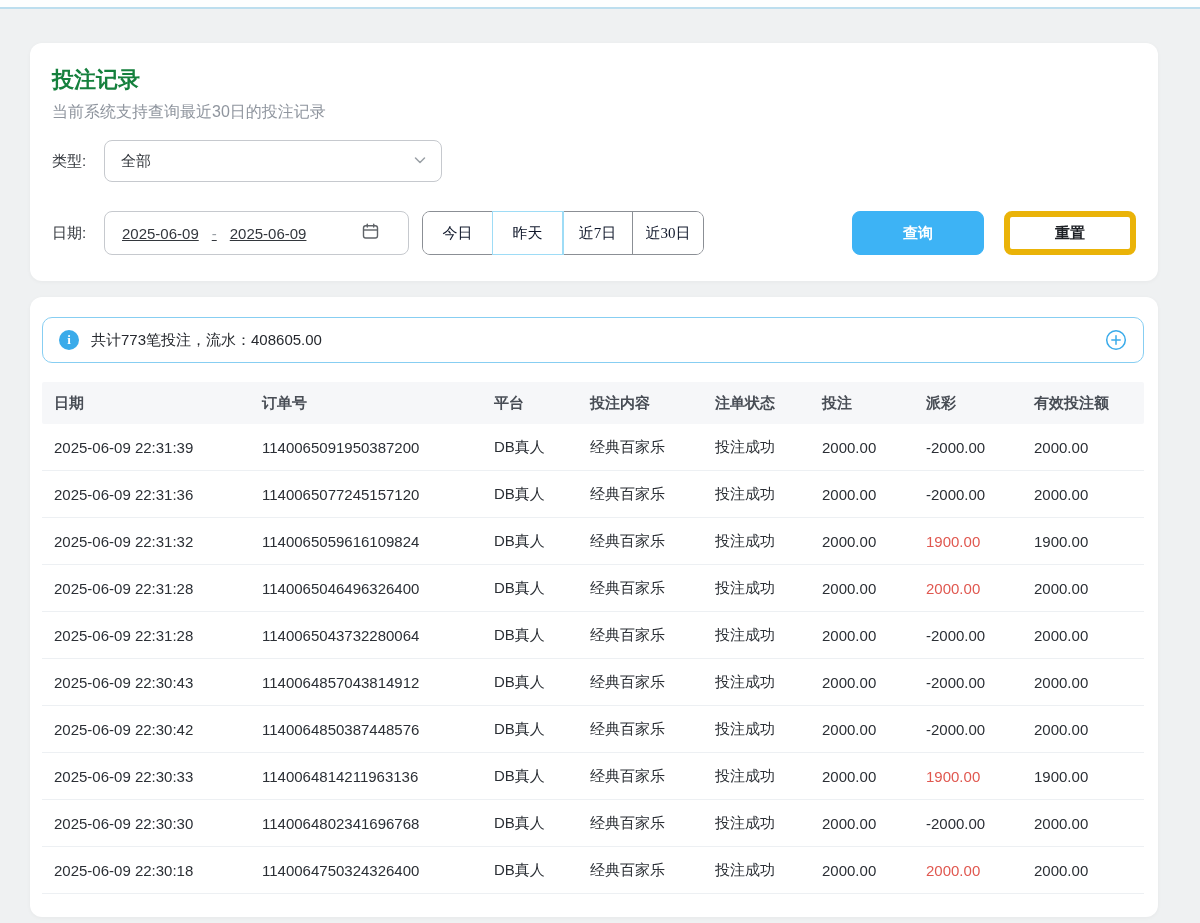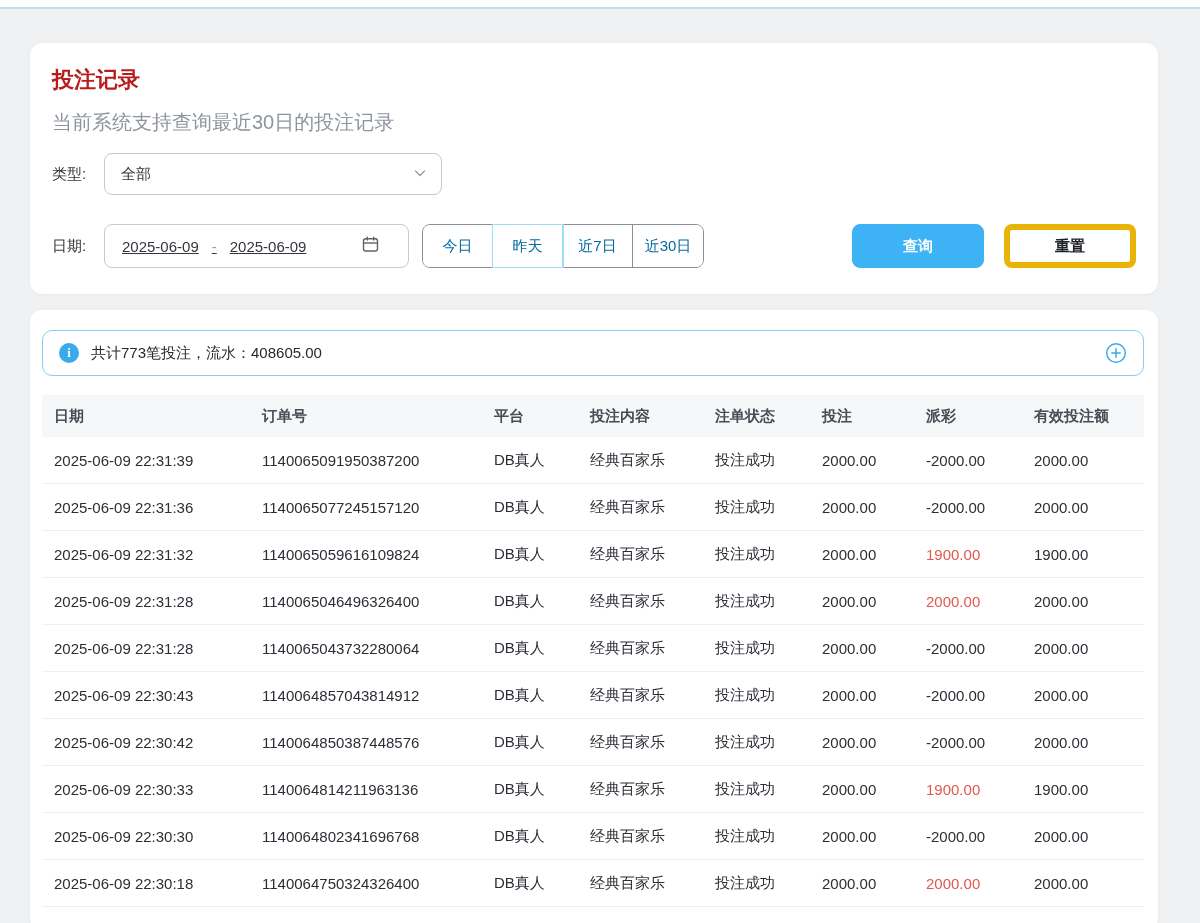--- a/index.html
+++ b/index.html
@@ -28,22 +28,22 @@
   .topstrip{height:9px;background:#fdfefe;border-bottom:2px solid var(--topline);}
   .page{padding:34px 42px 0 30px;}
   .card{
     background:#ffffff;
     border-radius:12px;
     width:1128px;
     box-shadow:0 1px 4px rgba(0,0,0,0.04);
   }
   
   .filter-card{padding:24px 22px 26px 22px;}
-  .page-title{font-size:22px;font-weight:bold;color:#b91c1c;line-height:26px;}
-  .subtitle{font-size:20px;color:var(--text-sub);margin-top:16px;}
+  .page-title{font-size:22px;font-weight:bold;color:#15803d;line-height:26px;}
+  .subtitle{font-size:16px;color:var(--text-sub);margin-top:9px;}
   .filter-row{display:flex;align-items:center;margin-top:17px;}
   .filter-row.second{margin-top:29px;}
   .flabel{font-size:15px;color:#33373d;width:52px;flex:0 0 52px;}
   .select{
     width:338px;height:42px;border:1px solid var(--input-border);border-radius:8px;
     display:flex;align-items:center;padding:0 14px 0 16px;font-size:15px;color:#33373d;
     cursor:pointer;background:#fff;
   }
   .select .chev{margin-left:auto;}
   .date-input{
@@ -52,21 +52,21 @@
     background:#fff;cursor:pointer;text-decoration:underline;
   }
   .date-input .sep{margin:0 13px;color:#9aa0a6;}
   .date-input .cal{margin-left:auto;}
   .quick-group{
     display:flex;margin-left:13px;height:44px;border:1px solid var(--seg-border);
     border-radius:8px;overflow:visible;background:#fff;
   }
   .seg{
     width:70px;height:42px;background:#fff;border:none;border-right:1px solid var(--seg-border);
-    font-size:15px;color:#0369a1;font-family:Liberation Sans, sans-serif;cursor:pointer;position:relative;
+    font-size:15px;color:#0f172a;font-family:Liberation Serif, serif;cursor:pointer;position:relative;
   }
   .seg:first-child{border-radius:7px 0 0 7px;}
   .seg:last-child{border-right:none;border-radius:0 7px 7px 0;}
   .seg.active{box-shadow:0 0 0 1px var(--accent-light);z-index:2;border-right-color:var(--accent-light);}
   .actions{margin-left:auto;display:flex;gap:20px;}
   .btn{
     width:132px;height:44px;border-radius:8px;font-size:15px;font-weight:bold;
     font-family:inherit;cursor:pointer;
   }
   .btn.primary{background:var(--accent);border:1px solid var(--accent);color:#fff;}

